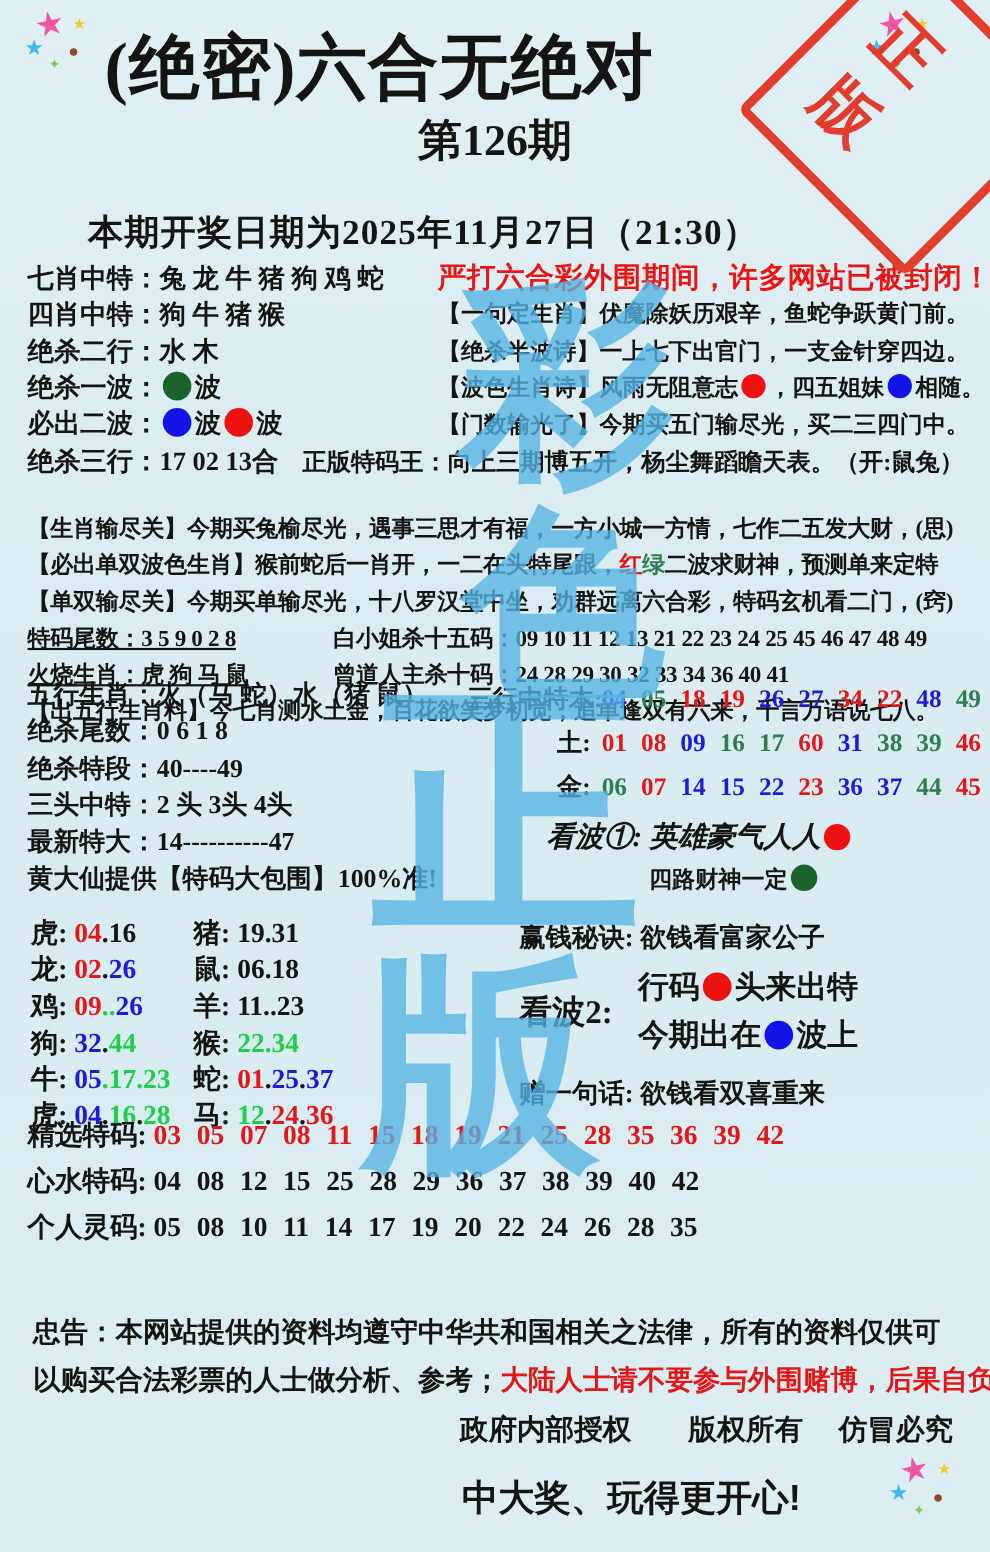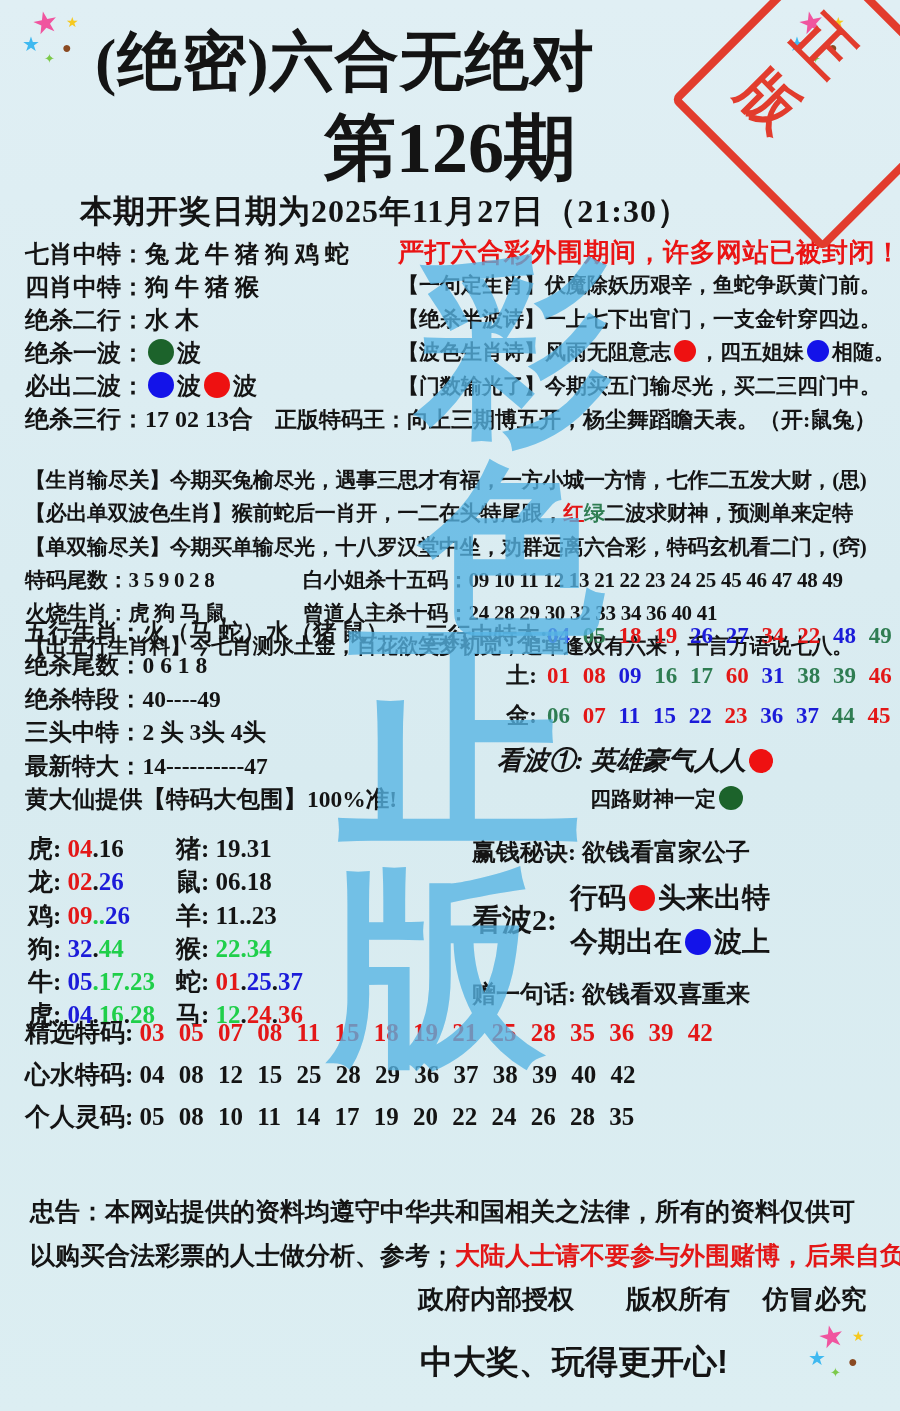--- a/index.html
+++ b/index.html
@@ -3,27 +3,27 @@
 <meta charset="utf-8">
 <style>
   html,body{margin:0;padding:0;}
   #sheet{position:relative;width:900px;height:1411px;overflow:hidden;
     background:linear-gradient(180deg,#e0eff4 0%,#d8ebf0 55%,#dceef2 100%);
     font-family:"Liberation Serif","DejaVu Serif",serif;color:#141414;}
   .abs{position:absolute;}
   
   .r{color:#e31717;} .b{color:#1b1bd9;} .g{color:#1fcf4a;} .g2{color:#2f7d52;}
   .med{font-size:22px;}
-  .w278{display:inline-block;width:278px;}
+  .w278{display:inline-block;width:278px;text-decoration:underline;}
   
   .dot{display:inline-block;width:26px;height:26px;border-radius:50%;vertical-align:-4px;margin:0 3px;}
   .dot.r{background:#ee1111;} .dot.b{background:#1313e9;} .dot.dg{background:#1c632b;}
   
   .title{top:18px;left:95px;font-size:64px;font-weight:700;letter-spacing:1px;white-space:nowrap;}
-  .issue{top:100px;left:150px;width:600px;text-align:center;font-size:72px;font-weight:700;}
+  .issue{top:100px;left:150px;width:600px;text-align:center;font-size:40px;font-weight:700;}
   .date{top:190px;left:80px;font-size:32px;font-weight:700;letter-spacing:1px;white-space:nowrap;}
   
   .stamp{top:-8px;right:-30px;width:215px;height:215px;border:8px solid #e23c2d;border-radius:8px;
     transform:rotate(45deg);display:flex;align-items:center;justify-content:center;
     color:#e23c2d;font-size:58px;font-weight:700;letter-spacing:34px;padding-left:34px;box-sizing:border-box;z-index:6;}
   
   .stars{width:64px;height:64px;z-index:2;}
   .stars span{position:absolute;line-height:1;}
   .s1{left:6px;top:0;font-size:30px;color:#f0559f;transform:rotate(-12deg);}
   .s2{left:-4px;top:26px;font-size:20px;color:#3fb9f0;}
@@ -55,21 +55,21 @@
   .wave2{padding-left:165px;font-size:21px;line-height:38px;word-spacing:0;}
   .wave2 .dot{width:24px;height:24px;}
   
   .zodiac{top:832px;left:28px;font-size:25px;font-weight:700;line-height:33.3px;white-space:nowrap;}
   .zcell{display:inline-block;width:148px;}
   
   .tips{top:836px;left:472px;width:430px;font-weight:700;white-space:nowrap;}
   .secret{font-size:24px;}
   .waveblock{display:flex;align-items:center;margin-top:8px;}
   .wavelabel{font-size:30px;}
-  .wavelines{margin-left:13px;}
+  .wavelines{margin-left:23px;}
   .waveline{font-size:28px;line-height:44px;}
   .gift{font-size:24px;margin-top:14px;}
   
   .codes{top:1012px;left:25px;font-size:25px;font-weight:700;line-height:42px;white-space:nowrap;word-spacing:8px;}
   .codes .lbl{word-spacing:0;}
   
   .notice{top:1190px;left:30px;width:860px;font-family:Liberation Serif, serif;
     font-size:25px;font-weight:700;line-height:44px;white-space:nowrap;}
   .authz{padding-left:388px;font-size:26px;}
   .slogan{top:1340px;left:420px;font-size:33px;font-weight:700;
@@ -143,21 +143,21 @@
     <div><span>绝杀尾数：0 6 1 8</span></div>
     <div><span>绝杀特段：40----49</span></div>
     <div><span>三头中特：2 头 3头  4头</span></div>
     <div><span>最新特大：14----------47</span></div>
     <div><span>黄大仙提供【特码大包围】100%准!</span></div>
   </div>
 
   <div class="abs secC-right">
     <div class="mrow"><span class="mlabel">三行中特木:</span><span><span class="b">04 </span><span class="g2">05 </span><span class="r">18 </span><span class="r">19 </span><span class="b">26 </span><span class="b">27 </span><span class="r">34 </span><span class="r">22 </span><span class="b">48 </span><span class="g2">49</span></span></div>
     <div class="mrow"><span class="mlabel">土:</span><span><span class="r">01 </span><span class="r">08 </span><span class="b">09 </span><span class="g2">16 </span><span class="g2">17 </span><span class="r">60 </span><span class="b">31 </span><span class="g2">38 </span><span class="g2">39 </span><span class="r">46 </span></span></div>
-    <div class="mrow"><span class="mlabel">金:</span><span><span class="g2">06 </span><span class="r">07 </span><span class="b">11 </span><span class="b">15 </span><span class="b">22 </span><span class="r">23 </span><span class="b">36 </span><span class="b">37 </span><span class="g2">44 </span><span class="r">45</span></span></div>
+    <div class="mrow"><span class="mlabel">金:</span><span><span class="g2">06 </span><span class="r">07 </span><span class="b">14 </span><span class="b">15 </span><span class="b">22 </span><span class="r">23 </span><span class="b">36 </span><span class="b">37 </span><span class="g2">44 </span><span class="r">45</span></span></div>
     <div class="wave1"><span>看波①: 英雄豪气人人</span><span class="dot r"></span></div>
     <div class="wave2"><span>四路财神一定</span><span class="dot dg"></span></div>
   </div>
 
   <div class="abs zodiac">
     <div><span class="zcell"><span>虎: </span><span class="r">04</span><span>.16</span></span><span><span>猪: 19.31</span></span></div>
     <div><span class="zcell"><span>龙: </span><span class="r">02</span><span>.</span><span class="b">26</span></span><span><span>鼠: 06.18</span></span></div>
     <div><span class="zcell"><span>鸡: </span><span class="r">09</span><span class="g">..</span><span class="b">26</span></span><span><span>羊: 11..23</span></span></div>
     <div><span class="zcell"><span>狗: </span><span class="b">32</span><span>.</span><span class="g">44</span></span><span><span>猴: </span><span class="g">22.34</span></span></div>
     <div><span class="zcell"><span>牛: </span><span class="b">05</span><span class="g">.</span><span class="g">17</span><span class="g">.</span><span class="g">23</span></span><span><span>蛇: </span><span class="r">01</span><span>.</span><span class="b">25</span><span>.</span><span class="b">37</span></span></div>

